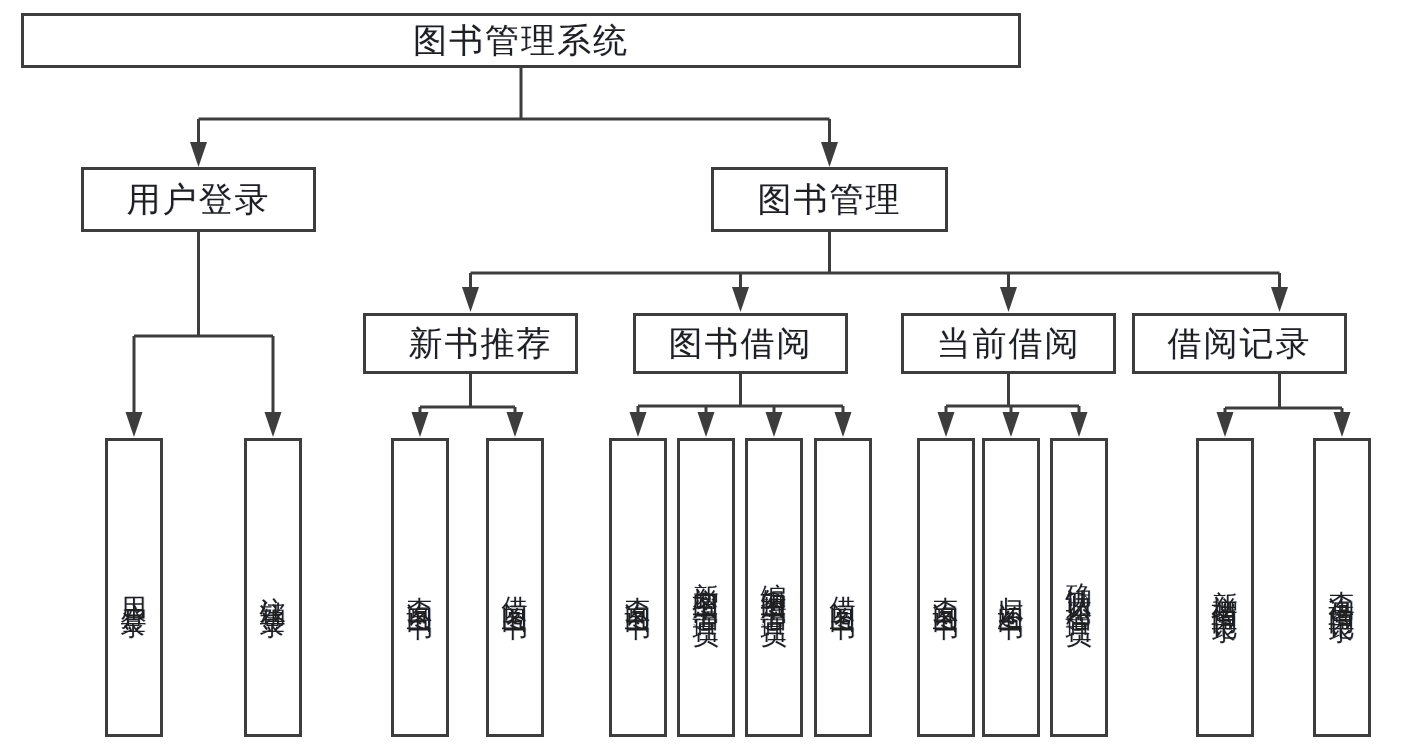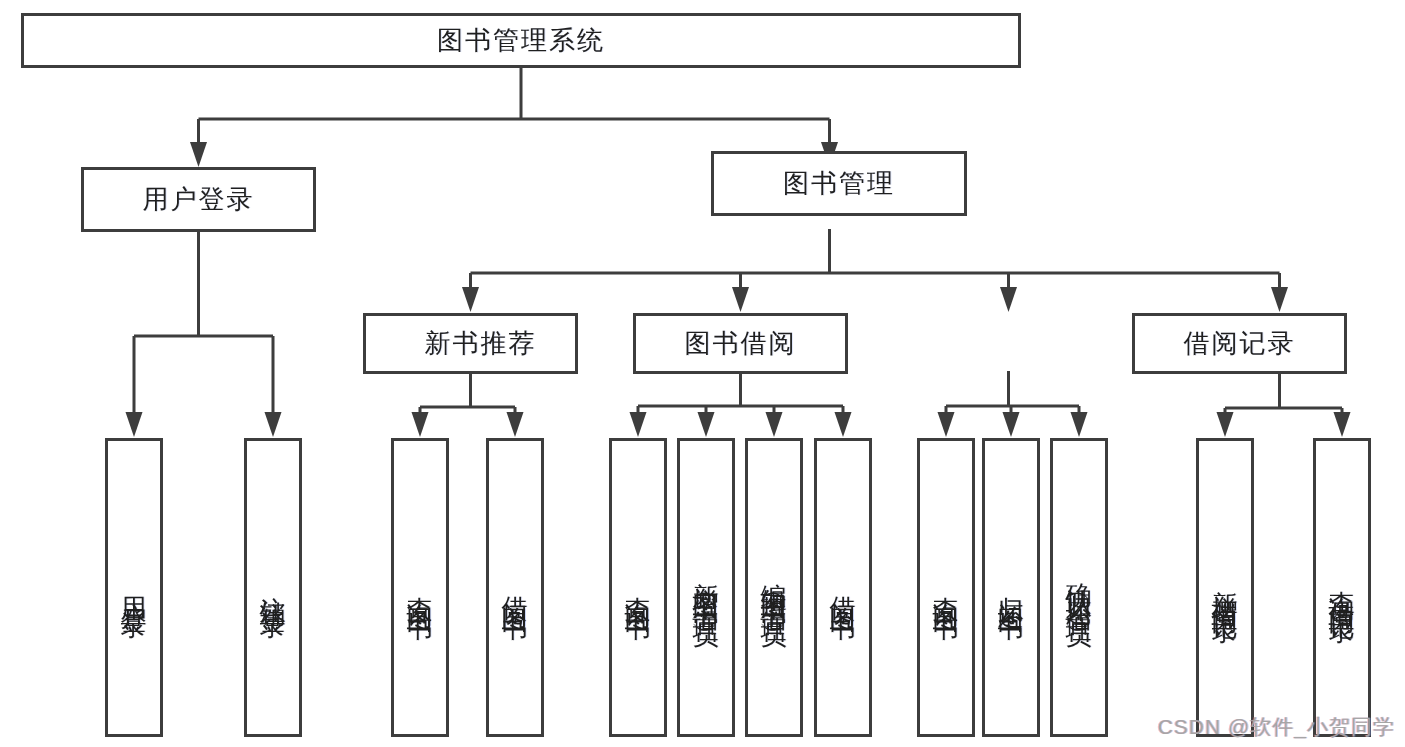--- a/index.html
+++ b/index.html
@@ -15,38 +15,38 @@
     position:absolute;
     box-sizing:border-box;
     border:3px solid #3d3d3d;
     background:#ffffff;
     display:flex;
     align-items:center;
     justify-content:center;
     color:#1f1f1f;
   }
   .h-label{
-    font-size:26px;
+    font-size:34px;
     letter-spacing:2px;
     white-space:nowrap;
     text-shadow:1px 0 0 rgba(90,120,230,0.18);
   }
   .v-label{
     writing-mode:vertical-rl;
     text-orientation:mixed;
     font-size:26px;
     line-height:1;
     letter-spacing:0.22em;
     white-space:nowrap;
     text-shadow:1px 0 0 rgba(90,120,230,0.18);
   }
   
   .root   {left:21px;  top:13px;  width:1000px; height:55px;}
   .l2-a   {left:81px;  top:167px; width:235px;  height:65px;}
-  .l2-b   {left:711px; top:151px; width:256px;  height:65px;}
+  .l2-b   {left:711px; top:167px; width:237px;  height:65px;}
   .l3     {top:313px;  width:215px; height:61px;}
   .l3-a{left:363px;padding-left:20px;} .l3-b{left:633px;} .l3-c{left:901px;} .l3-d{left:1132px;}
   .leaf   {top:438px;  width:58px;  height:299px;}
   .lf-a1{left:105px;} .lf-a2{left:244px;}
   .lf-b1{left:391px;} .lf-b2{left:486px;}
   .lf-c1{left:609px;} .lf-c2{left:677px;} .lf-c3{left:745px;} .lf-c4{left:814px;}
   .lf-d1{left:917px;} .lf-d2{left:982px;} .lf-d3{left:1050px;}
   .lf-e1{left:1196px;} .lf-e2{left:1313px;}
   .watermark{
     position:absolute;
@@ -106,20 +106,23 @@
   <div class="node l2-b">
     <span class="h-label">图书管理</span>
   </div>
 
   <div class="node l3 l3-a">
     <span class="h-label">新书推荐</span>
   </div>
   <div class="node l3 l3-b">
     <span class="h-label">图书借阅</span>
   </div>
+  <div class="node l3 l3-c">
+    <span class="h-label">当前借阅</span>
+  </div>
   <div class="node l3 l3-d">
     <span class="h-label">借阅记录</span>
   </div>
 
   <div class="node leaf lf-a1">
     <span class="v-label">用户登录</span>
   </div>
   <div class="node leaf lf-a2">
     <span class="v-label">注销登录</span>
   </div>
@@ -154,14 +157,13 @@
     <span class="v-label">确认归还（管理员）</span>
   </div>
 
   <div class="node leaf lf-e1">
     <span class="v-label">新增借阅记录</span>
   </div>
   <div class="node leaf lf-e2">
     <span class="v-label">查询借阅记录</span>
   </div>
 
-  <div class="watermark">CSDN @软件_小贺同学</div>
 </div>
 
 </body></html>

